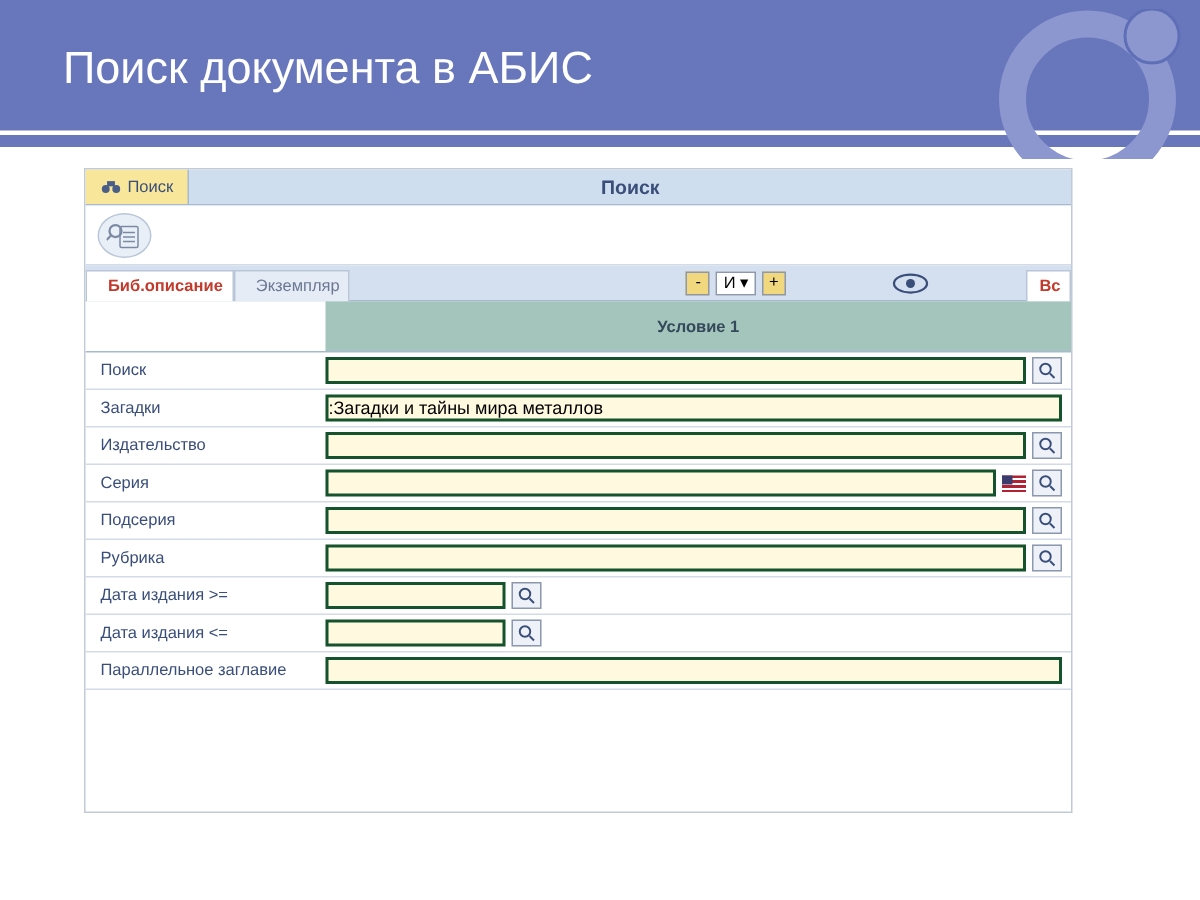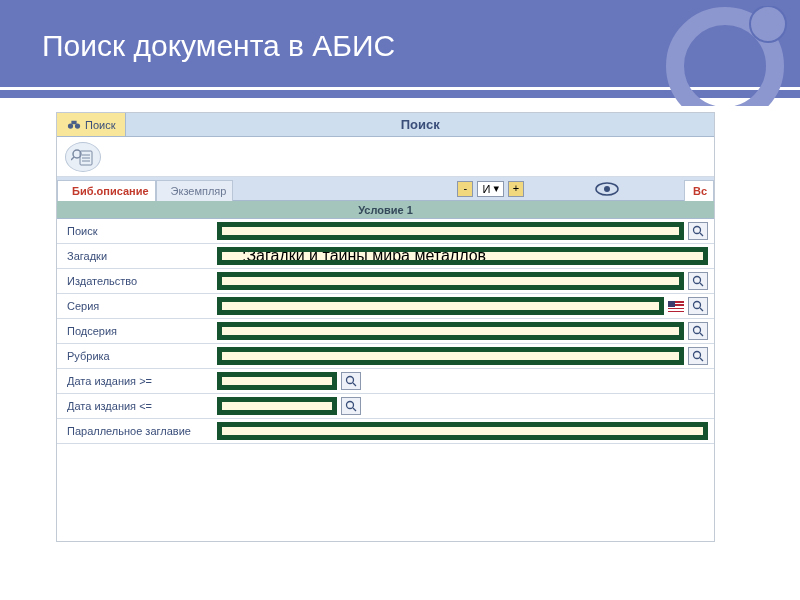--- a/index.html
+++ b/index.html
@@ -101,43 +101,43 @@
   .vo-tab {
     padding: 4px 6px 16px 8px;
     font-size: 11px;
     color:#c23a2c; font-weight:bold;
     border:1px solid #b9c6d8; border-bottom:none;
     background:#ffffff;
     margin-top:3px; height:21px;
   }
 
   .cond-header {
-    display:flex; height:18px; border-bottom:1px solid #a7b9cf;flex-direction:column;
+    display:flex; height:34px; border-bottom:1px solid #a7b9cf;
   }
   .cond-header .empty { width:160px; background:#ffffff; }
   .cond-header .lbl {
     flex:1; background:#a4c5bc; color:#34495a; font-size:11px; font-weight:bold;
     display:flex; align-items:center; justify-content:center;
   }
 
   .search-form { }
   .form-row {
     display:flex; align-items:center; height:25px;
     border-bottom:1px solid #d3dbe7;
   }
   .form-row .label {
     width:160px; padding-left:10px;
     font-size:11px; color:#3a4e7a;
   }
   .form-row .field {
     flex:1; display:flex; align-items:center; gap:4px; padding-right:6px;
   }
   .text-input {
-    flex:1; height:18px; border:5px solid #14532d; background:#fff9e0;
-    font-size:16px; padding:0 20px; color:#000;
+    flex:1; height:18px; border:2px solid #14532d; background:#fff9e0;
+    font-size:12px; padding:0 0; color:#000;
   }
   .text-input.filled { background:#fff9e0; }
   .text-input.short { max-width:120px; }
   .lookup-btn {
     width:20px; height:18px; border:1px solid #8b98ad; background:#eef2f8;
     display:flex; align-items:center; justify-content:center;
   }
   .lookup-btn svg { width:12px; height:12px; }
   .flag-icon {
     width:16px; height:11px; background:linear-gradient(to bottom,#b22234 0 15%, #fff 15% 30%, #b22234 30% 45%, #fff 45% 60%, #b22234 60% 75%, #fff 75% 90%, #b22234 90% 100%);

